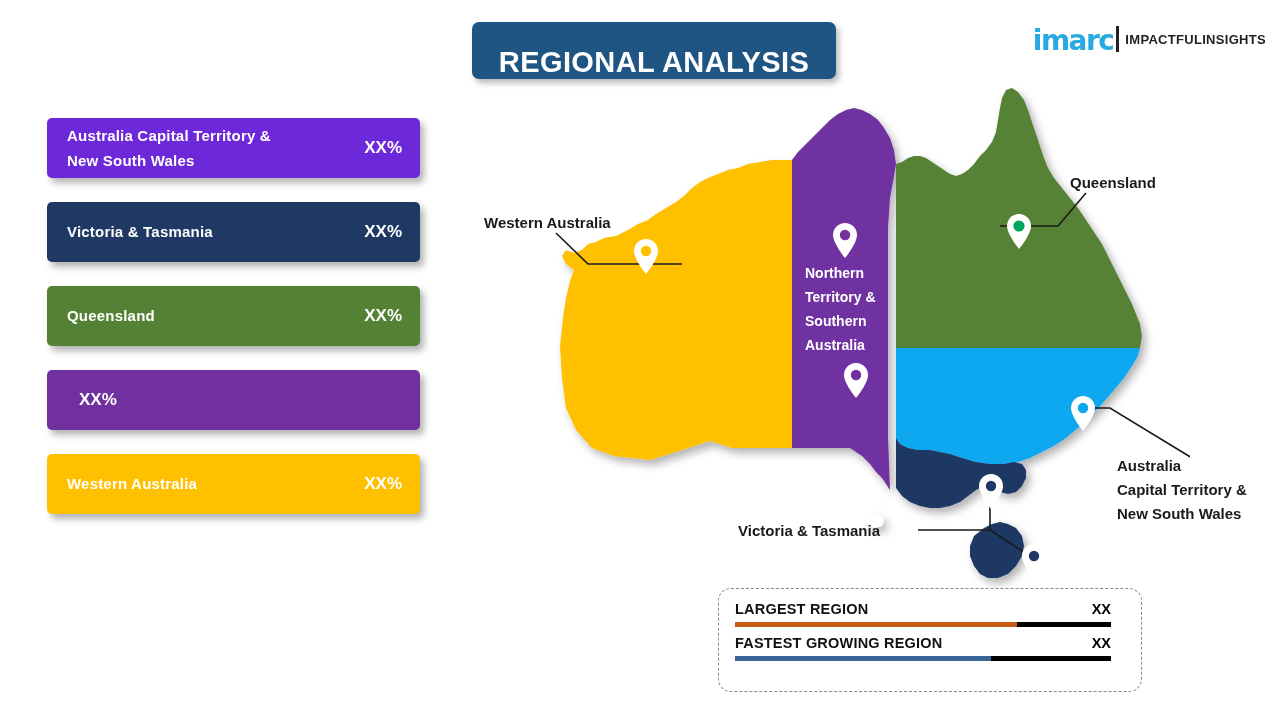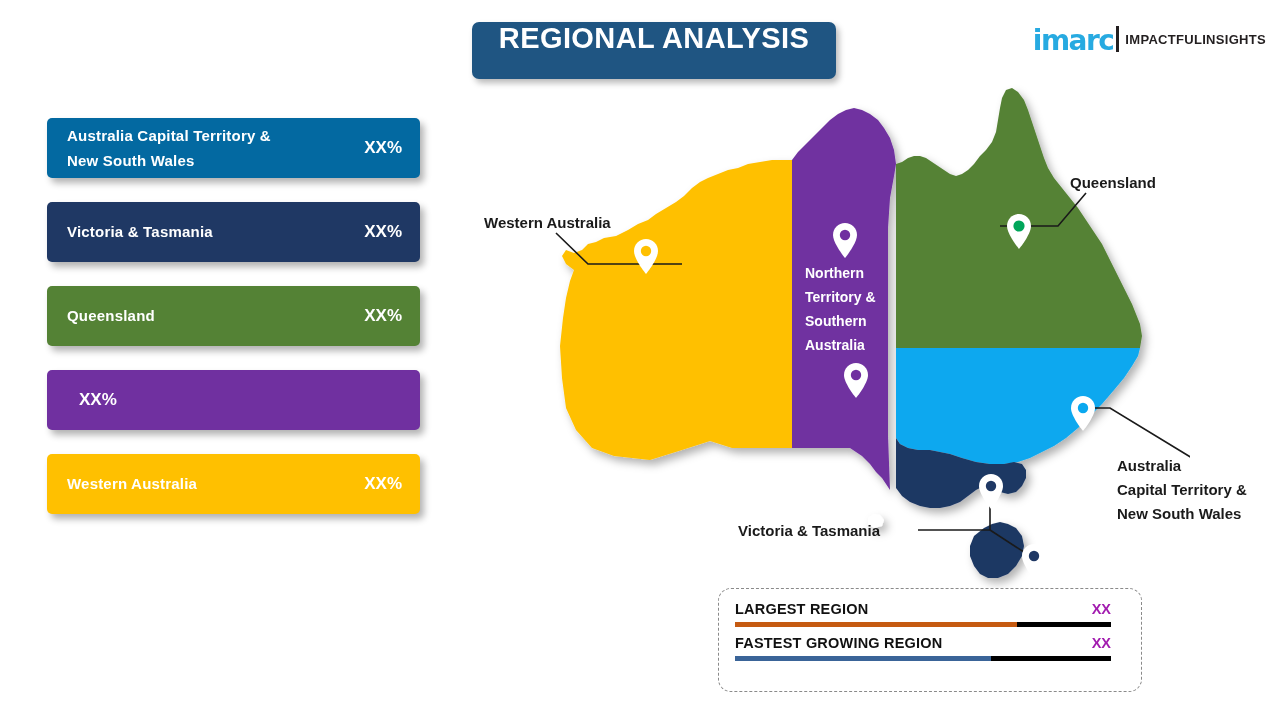--- a/index.html
+++ b/index.html
@@ -19,21 +19,21 @@
   #header-banner {
     position: absolute;
     left: 472px;
     top: 22px;
     width: 364px;
     height: 57px;
     background: #1F5582;
     border-radius: 7px;
     box-shadow: 3px 4px 6px rgba(0,0,0,0.28);
     display: flex;
-    align-items: flex-start;
+    align-items: flex-end;
     justify-content: center;
   }
   #header-banner .title-text {
     color: #ffffff;
     font-size: 29px;
     font-weight: bold;
     letter-spacing: 0.4px;
     font-family: "Liberation Sans", sans-serif;
   }
 
@@ -170,21 +170,21 @@
   }
   .legend-row .legend-name {
     font-size: 14.5px;
     font-weight: bold;
     color: #111111;
     letter-spacing: 0.2px;
   }
   .legend-row .legend-value {
     font-size: 14.5px;
     font-weight: bold;
-    color: #a21caf;
+    color: #000000;
   }
   .legend-track {
     margin-top: 5px;
     height: 5px;
     width: 100%;
     background: #000000;
     display: flex;
   }
   .legend-fill { height: 100%; }
 </style>
@@ -199,21 +199,21 @@
   <span class="imarc-word">imarc</span>
   <span class="logo-sep"></span>
   <span class="tagline">
     <span>IMPACTFUL</span>
     <span>INSIGHTS</span>
   </span>
 </div>
 
 <div id="market-share-panel">
 
-  <div class="share-bar" style="background:#0369a1;width:373px;">
+  <div class="share-bar" style="background:#6d28d9;width:373px;">
     <span class="bar-label">Australia Capital Territory &amp;
 New South Wales</span>
     <span class="bar-value">XX%</span>
   </div>
 
   <div class="share-bar" style="background:#1F3864;width:373px;">
     <span class="bar-label">Victoria &amp; Tasmania</span>
     <span class="bar-value">XX%</span>
   </div>
 

